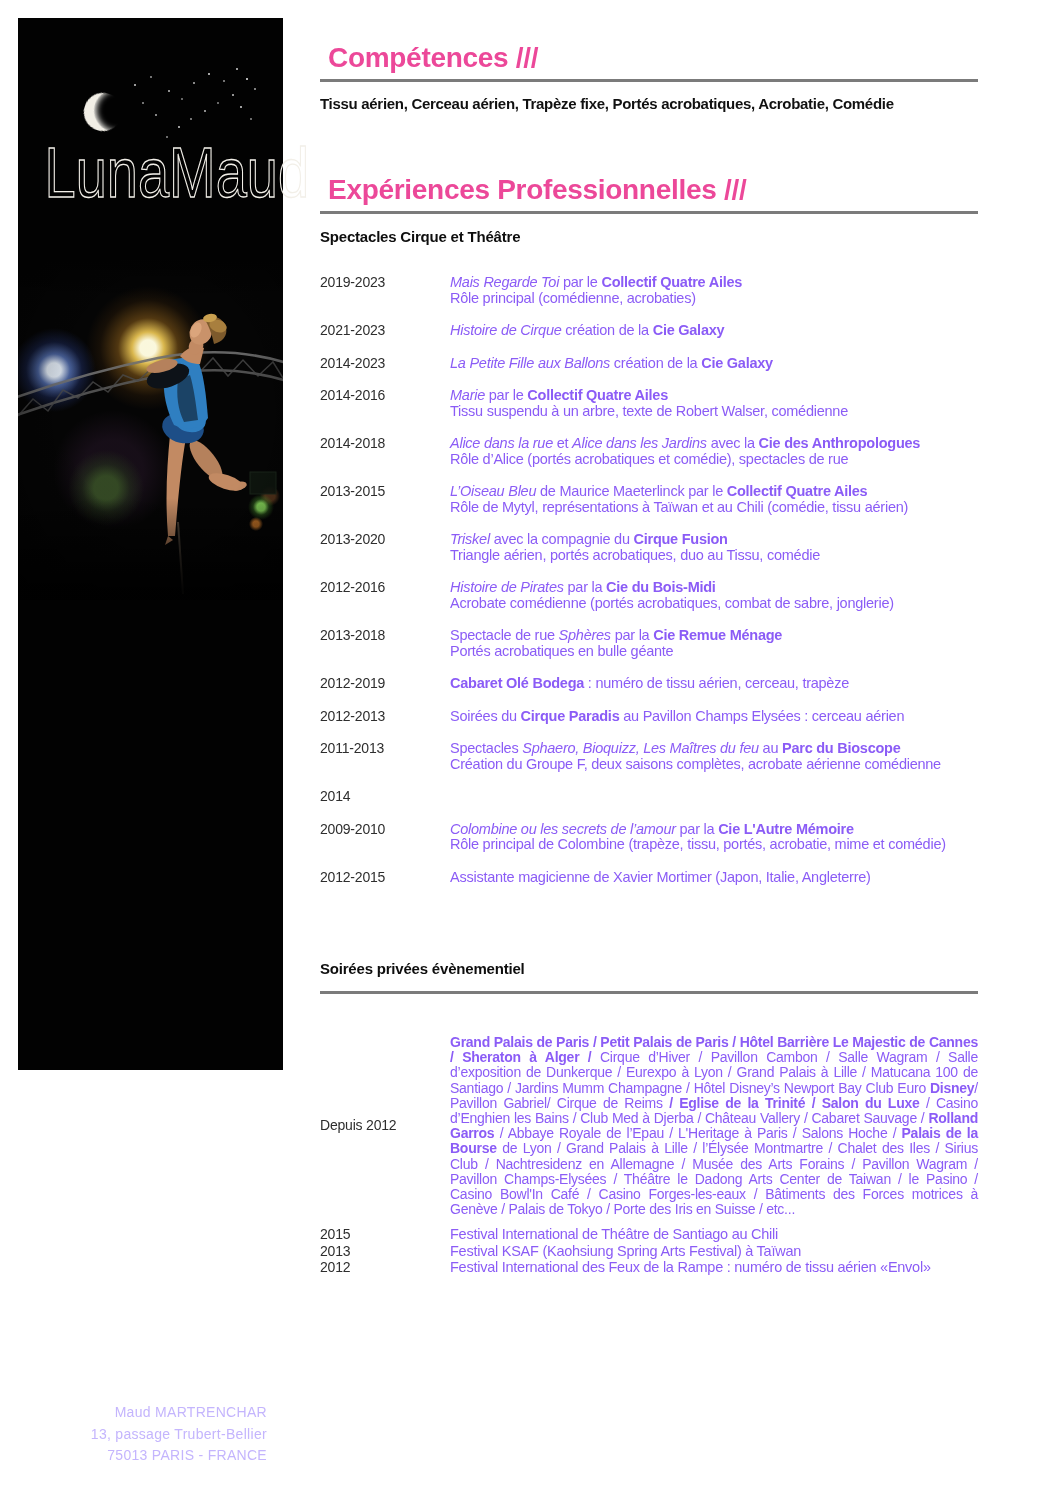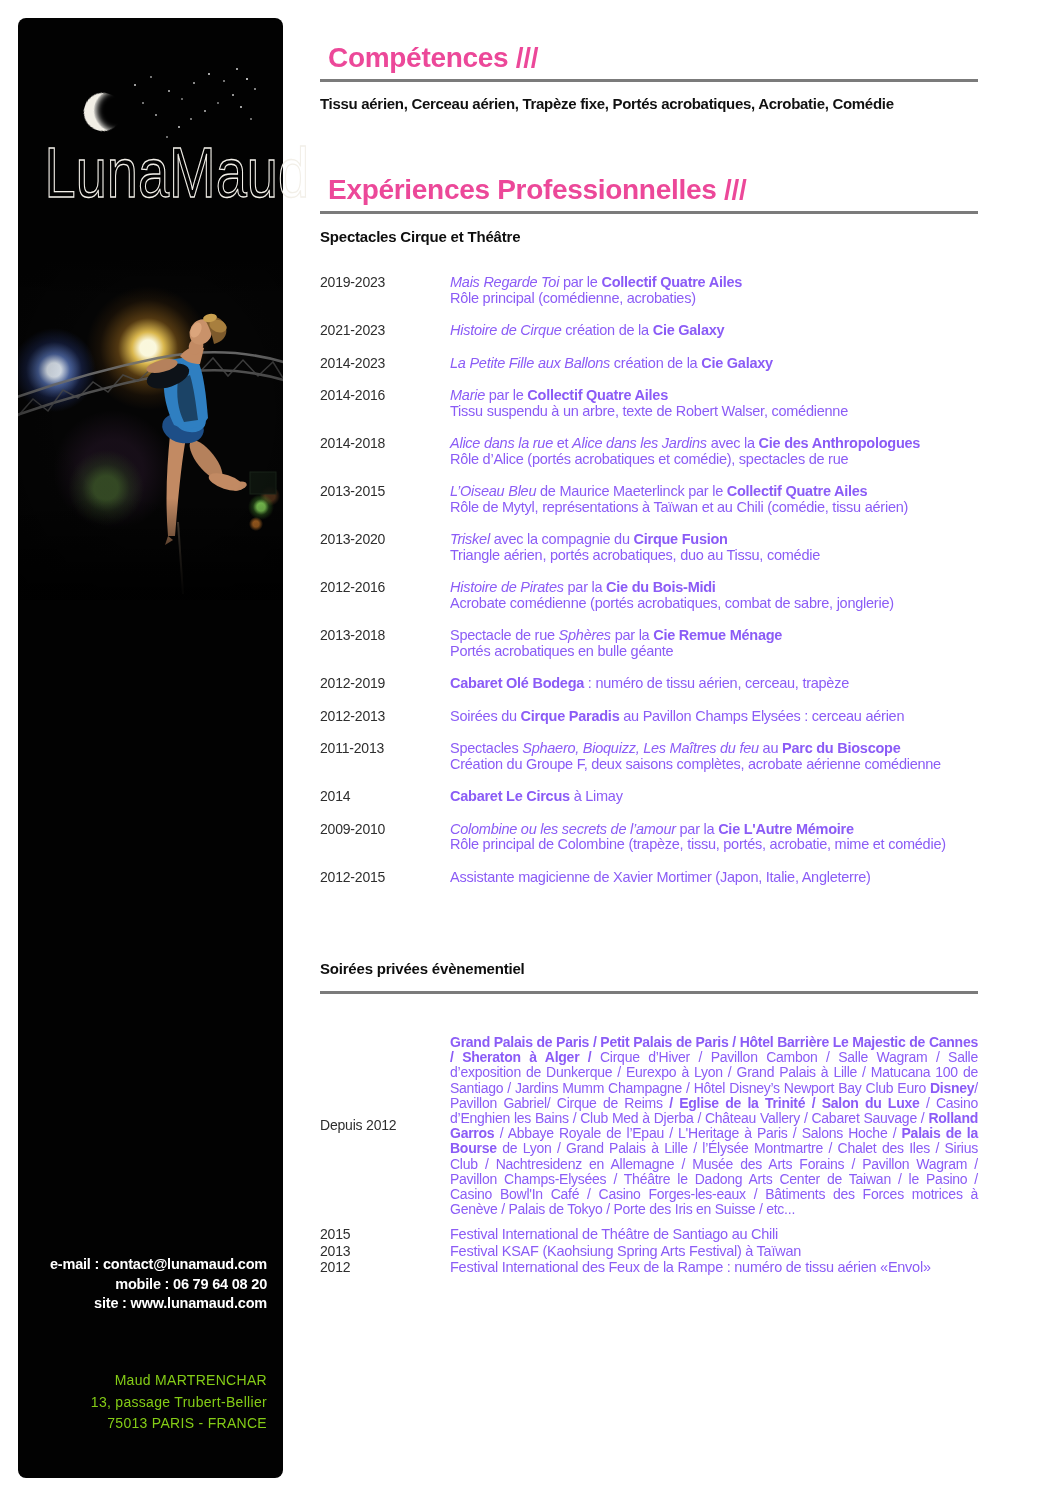--- a/index.html
+++ b/index.html
@@ -1,20 +1,20 @@
 <!DOCTYPE html>
 <html><head>
 <meta charset="utf-8">
 <style>
   html,body{margin:0;padding:0;background:#ffffff;}
   .page{position:relative;width:1058px;height:1497px;background:#ffffff;overflow:hidden;
         font-family:"Liberation Sans",sans-serif;color:#1a1a1a;}
 
   
-  .sidebar{position:absolute;left:18px;top:18px;width:265px;height:1460px;background:#020202;border-radius:8px;}
+  .sidebar{position:absolute;left:18px;top:18px;width:265px;height:1052px;background:#020202;}
   .logo{position:absolute;left:0;top:0;width:265px;height:242px;}
   .stars{position:absolute;left:0;top:0;width:2px;height:2px;border-radius:50%;background:transparent;
     box-shadow:116px 66px #cfcfcf,132px 58px #9a9a9a,150px 72px #c0c0c0,163px 80px #888,
     175px 64px #b5b5b5,190px 55px #ddd,205px 62px #999,218px 50px #cfcfcf,228px 60px #eee,
     236px 70px #aaa,214px 76px #c5c5c5,199px 84px #8a8a8a,186px 92px #bbb,172px 100px #999,
     160px 108px #cfcfcf,148px 118px #909090,137px 96px #b0b0b0,124px 84px #989898,
     222px 88px #d5d5d5,232px 100px #8f8f8f;}
   .moon{position:absolute;left:66px;top:75px;width:38px;height:38px;border-radius:50%;
     box-shadow:inset 11px -5px 0 -2px #f2efe6, inset 13px -6px 6px -2px #fffef8;
     transform:rotate(18deg);filter:blur(0.5px);}
@@ -31,21 +31,21 @@
       radial-gradient(circle at 243px 247px, rgba(150,240,100,0.9) 0 4px, rgba(80,160,50,0.4) 8px, transparent 13px),
       radial-gradient(circle at 238px 264px, rgba(255,150,50,0.85) 0 3px, transparent 7px),
       radial-gradient(circle at 252px 236px, rgba(200,120,60,0.4) 0 5px, transparent 10px),
       #050505;}
   .photo svg{position:absolute;left:0;top:0;}
   .photo::after{content:"";position:absolute;left:0;top:0;right:0;bottom:0;pointer-events:none;
     background:linear-gradient(180deg, rgba(0,0,0,0.5) 0%, rgba(0,0,0,0) 12%, rgba(0,0,0,0) 70%, rgba(0,0,0,0.9) 97%),
                radial-gradient(ellipse at 55% 45%, rgba(0,0,0,0) 45%, rgba(0,0,0,0.5) 92%);}
   .contact{position:absolute;right:16px;top:1237px;text-align:right;color:#ffffff;
     font-weight:bold;font-size:14.5px;line-height:19.5px;letter-spacing:-0.2px;}
-  .address{position:absolute;right:16px;top:1352px;text-align:right;color:#84cc16;
+  .address{position:absolute;right:16px;top:1384px;text-align:right;color:#c4b5fd;
     font-size:14px;line-height:21.5px;letter-spacing:0.3px;}
 
   
   .sec{position:absolute;left:320px;width:658px;}
   .sec-title{margin:8px;font-size:28px;line-height:24px;font-weight:bold;color:#ec4899;letter-spacing:-0.3px;}
   .rule{height:3px;background:#7b7b7b;margin-top:9px;}
   .skills{margin:13px 0 0 0;font-weight:bold;font-size:15px;line-height:18px;letter-spacing:-0.3px;color:#111;}
   .sub-title{margin:14px 0 0 0;font-size:15px;line-height:17px;font-weight:bold;color:#0e0e0e;letter-spacing:-0.2px;}
   .sub-title.mt0{margin-top:0;}
   .rule.rule-soirees{margin-top:14px;}
@@ -205,23 +205,20 @@
           </div>
           <div class="entry-row">
             <div class="years">2011-2013</div>
             <div class="desc">
               <div class="line"><span class="seg-r">Spectacles </span><span class="seg-i">Sphaero, Bioquizz, Les Maîtres du feu</span><span class="seg-r"> au </span><span class="seg-b">Parc du Bioscope</span></div>
               <div class="line"><span class="seg-r">Création du Groupe F, deux saisons complètes, acrobate aérienne comédienne</span></div>
             </div>
           </div>
           <div class="entry-row">
             <div class="years">2014</div>
-            <div class="desc">
-              <div class="line"><span class="seg-b">Cabaret Le Circus</span><span class="seg-r"> à Limay</span></div>
-            </div>
           </div>
           <div class="entry-row">
             <div class="years">2009-2010</div>
             <div class="desc">
               <div class="line"><span class="seg-i">Colombine ou les secrets de l’amour</span><span class="seg-r"> par la </span><span class="seg-b">Cie L'Autre Mémoire</span></div>
               <div class="line"><span class="seg-r">Rôle principal de Colombine (trapèze, tissu, portés, acrobatie, mime et comédie)</span></div>
             </div>
           </div>
           <div class="entry-row">
             <div class="years">2012-2015</div>

